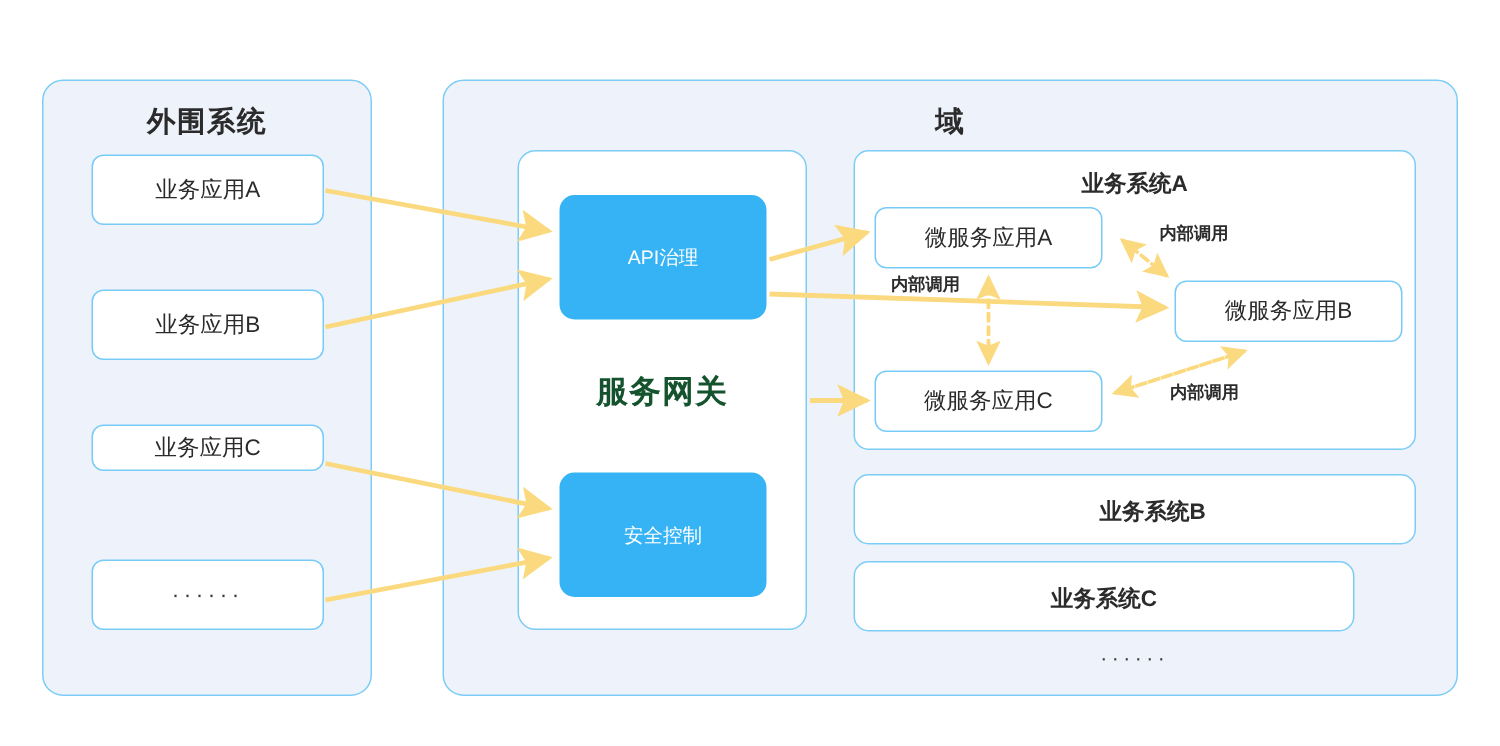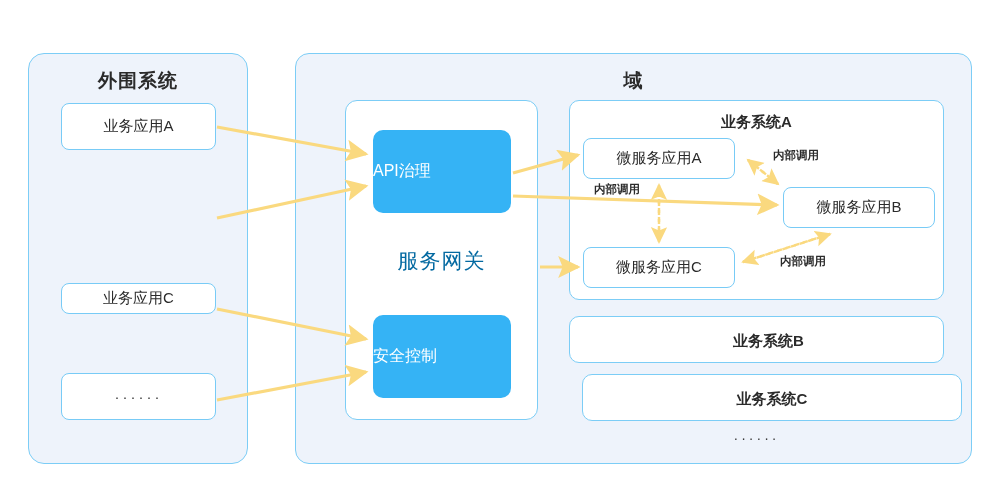--- a/index.html
+++ b/index.html
@@ -76,34 +76,34 @@
     border-radius: 12px;
     box-sizing: border-box;
     z-index: 2;
   }
   .gw-title {
     position: absolute;
     left: 0;
     right: 0;
     text-align: center;
     font-size: 21px;
-    font-weight: normal;
-    color: #0369a1;
+    font-weight: bold;
+    color: #14532d;
     letter-spacing: 1px;
   }
   .bluebox {
     position: absolute;
     background: #35b3f5;
     border-radius: 10px;
     box-sizing: border-box;
     display: flex;
     align-items: center;
-    justify-content: flex-start;
+    justify-content: center;
     color: #ffffff;
-    font-size: 16px;
+    font-size: 13px;
     z-index: 3;
   }
 
   
   .syscard {
     position: absolute;
     background: #ffffff;
     border: 1px solid #7ccdf6;
     border-radius: 10px;
     box-sizing: border-box;
@@ -136,28 +136,31 @@
     letter-spacing: 3px;
     color: #3a3a3a;
     z-index: 3;
   }
 </style>
 </head>
 <body>
 
 <div id="canvas">
 
-  <div class="panel" style="left:28px; top:53px; width:220px; height:411px;border-radius:16px;">
+  <div class="panel" style="left:28px; top:53px; width:220px; height:411px;">
     <div class="panel-title" style="top:14px;">外围系统</div>
   </div>
 
   <div class="wbox" style="left:61px; top:103px; width:155px; height:47px;align-items:center;">
     <span>业务应用A</span>
   </div>
 
+  <div class="wbox" style="left:61px; top:193px; width:155px; height:47px;">
+    <span>业务应用B</span>
+  </div>
 
   <div class="wbox" style="left:61px; top:283px; width:155px; height:31px;">
     <span>业务应用C</span>
   </div>
 
   <div class="wbox" style="left:61px; top:373px; width:155px; height:47px;">
     <span class="dots">······</span>
   </div>
 
   <div class="panel" style="left:295px; top:53px; width:677px; height:411px;">
@@ -189,21 +192,21 @@
   </div>
 
   <div class="wbox" style="left:583px; top:247px; width:152px; height:41px;">
     <span>微服务应用C</span>
   </div>
 
   <div class="syscard" style="left:569px; top:316px; width:375px; height:47px;">
     <div class="syscard-title" style="top:15px;margin-left:24px;">业务系统B</div>
   </div>
 
-  <div class="syscard" style="left:569px; top:374px; width:380px; height:47px;margin-left:13px;">
+  <div class="syscard" style="left:569px; top:374px; width:334px; height:47px;">
     <div class="syscard-title" style="top:15px;">业务系统C</div>
   </div>
 
   <div class="trailing-dots" style="left:569px; top:430px; width:375px;">······</div>
 
   <div class="edge-label" style="left:773px; top:148px;">内部调用</div>
 
   <div class="edge-label" style="left:594px; top:182px;">内部调用</div>
 
   <div class="edge-label" style="left:780px; top:254px;">内部调用</div>

